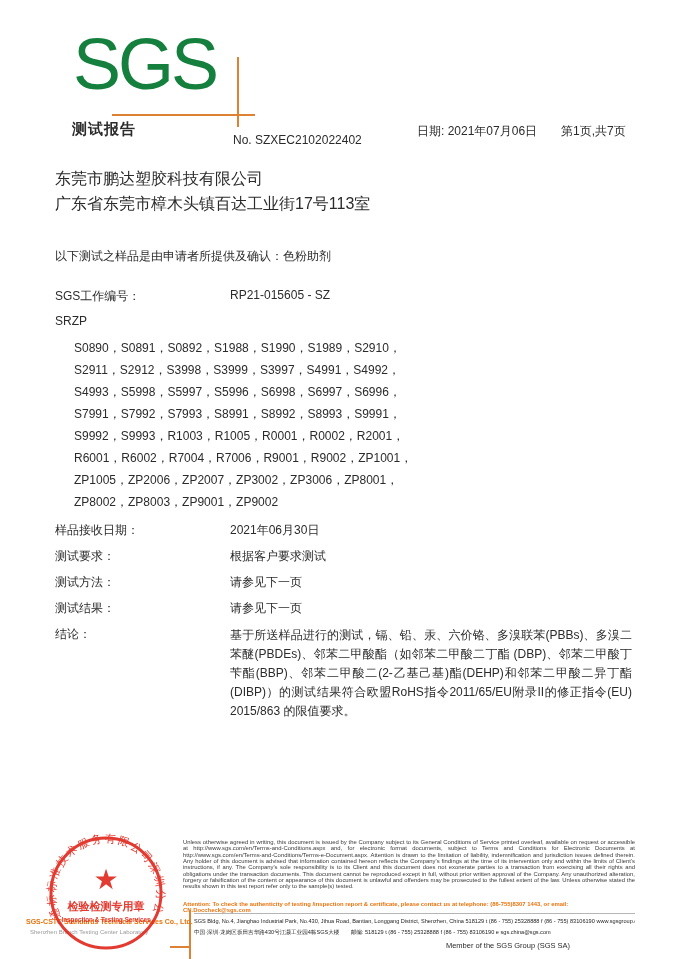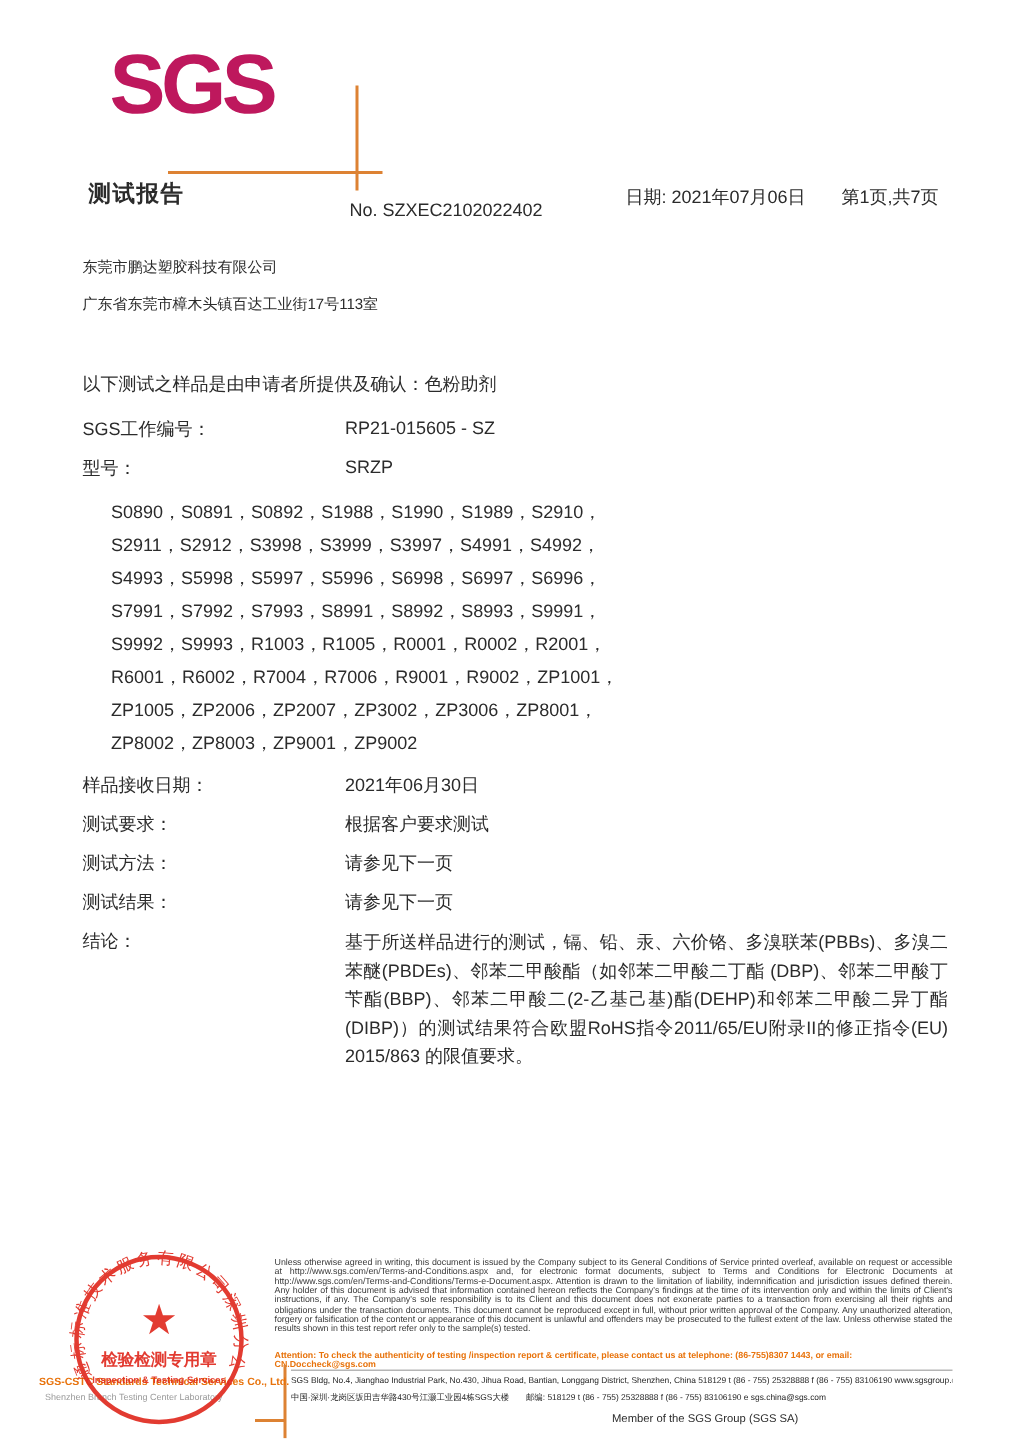--- a/index.html
+++ b/index.html
@@ -3,51 +3,51 @@
 <meta charset="utf-8">
 <style>
   * { margin:0; padding:0; box-sizing:border-box; }
   html,body { background:#ffffff; }
   .page {
     position:relative; width:677px; height:959px; background:#ffffff;
     font-family:"Liberation Sans","DejaVu Sans",sans-serif; color:#2b2b2b; overflow:hidden;
   }
   
   .logo-wrap { position:absolute; left:55px; top:26px; width:160px; height:80px; }
-  .logo-text { position:absolute; left:18px; top:2px; font-size:56px; font-weight:bold;
-               letter-spacing:-3px; color:#be185d; line-height:1; }
+  .logo-text { position:absolute; left:18px; top:2px; font-size:72px; font-weight:normal;
+               letter-spacing:-3px; color:#15803d; line-height:1; }
   .logo-hline { position:absolute; left:57px; top:88px; width:143px; height:2px; background:#dd8233; }
   .logo-vline { position:absolute; left:182px; top:31px; width:2px; height:70px; background:#dd8233; }
   
   .hdr { position:absolute; top:122px; left:0; width:677px; height:22px; font-size:12px; }
-  .hdr-title { position:absolute; left:59px; top:-2px; font-size:15px; font-weight:bold; letter-spacing:1px; }
+  .hdr-title { position:absolute; left:72px; top:-2px; font-size:15px; font-weight:bold; letter-spacing:1px; }
   .hdr-no    { position:absolute; left:233px; top:11px; }
   .hdr-date  { position:absolute; left:417px; top:1px; }
   .hdr-page  { position:absolute; left:561px; top:1px; }
   
-  .applicant { position:absolute; left:55px; top:166px; font-size:10px; line-height:25px; }
+  .applicant { position:absolute; left:55px; top:166px; font-size:16px; line-height:25px; }
   
   .info { position:absolute; left:55px; top:248px; width:577px; font-size:12px; }
-  .intro { margin-bottom:13px; }
+  .intro { margin-bottom:23px; }
   .row { display:flex; margin-bottom:9px; }
   .row .label { width:175px; flex-shrink:0; }
   .row .value { flex:1; }
   .ref-line { line-height:22px;margin-left:19px; }
   .para { line-height:19px; text-align:justify; }
   
   .disclaimer { position:absolute; left:183px; top:839px; width:452px; font-size:5.9px;
                 line-height:6.35px; color:#3a3a3a; text-align:justify; }
   .attention  { position:absolute; left:183px; top:901px; width:452px; font-size:5.9px;
                 line-height:6.35px; color:#e8730c; font-weight:bold; }
   .addr-block { position:absolute; left:194px; top:913px; width:441px; border-top:1px solid #b5b5b5;
                 padding-top:2px; font-size:5.6px; color:#1f1f1f; }
   .addr-line { line-height:10.5px; white-space:nowrap; overflow:hidden; }
   .cross-v { position:absolute; left:189px; top:910px; width:2px; height:49px; background:#dd8233; }
   .cross-h { position:absolute; left:170px; top:946px; width:20px; height:2px; background:#dd8233; }
-  .member { position:absolute; left:408px; top:941px; width:200px; 
+  .member { position:absolute; left:408px; top:941px; width:200px; text-align:center;
             font-size:7.5px; color:#2b2b2b; }
   .stamp { position:absolute; left:46px; top:833px; width:120px; height:120px; opacity:0.92; }
   .company-en { position:absolute; left:26px; top:918px; width:170px; font-size:7px;
                 font-weight:bold; color:#e8730c; }
   .company-sub { position:absolute; left:30px; top:929px; width:170px; font-size:6px; color:#9a9a9a; }
 </style>
 </head>
 <body>
 
 <div class="page">
@@ -72,21 +72,20 @@
 
   <div class="info">
     <div class="intro">以下测试之样品是由申请者所提供及确认：色粉助剂</div>
 
     <div class="row">
       <div class="label">SGS工作编号：</div>
       <div class="value">RP21-015605 - SZ</div>
     </div>
 
     <div class="row">
-      <div class="label">型号：</div>
       <div class="value">SRZP</div>
     </div>
 
     <div class="row">
       <div class="value">
         <div class="ref-line">S0890，S0891，S0892，S1988，S1990，S1989，S2910，</div>
         <div class="ref-line">S2911，S2912，S3998，S3999，S3997，S4991，S4992，</div>
         <div class="ref-line">S4993，S5998，S5997，S5996，S6998，S6997，S6996，</div>
         <div class="ref-line">S7991，S7992，S7993，S8991，S8992，S8993，S9991，</div>
         <div class="ref-line">S9992，S9993，R1003，R1005，R0001，R0002，R2001，</div>

